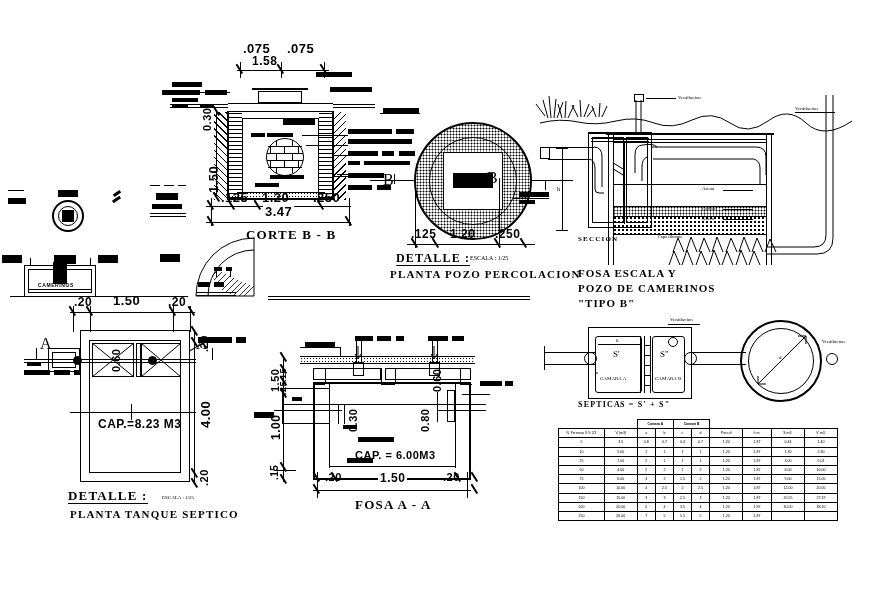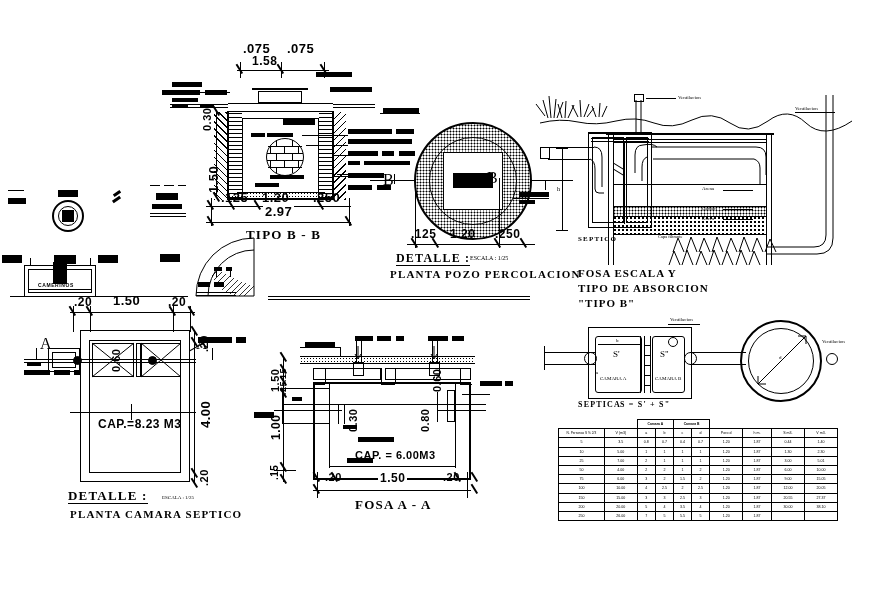--- a/index.html
+++ b/index.html
@@ -148,32 +148,32 @@
     <div class="ln h" style="left:334px;top:176px;width:14px;"></div>
 
     <div class="txt serif" style="left:383px;top:172px;font-size:16px;">B</div>
     <div class="ln h" style="left:337px;top:174px;width:44px;"></div>
     <div class="ln v" style="left:394px;top:174px;height:10px;"></div>
 
     <div class="txt dim" style="left:221px;top:191px;font-size:13px;">.125</div>
     <div class="txt dim" style="left:262px;top:191px;font-size:13px;">1.20</div>
     <div class="txt dim" style="left:313px;top:191px;font-size:13px;">.250</div>
     <div class="ln h" style="left:206px;top:206px;width:145px;"></div>
-    <div class="txt dim" style="left:263px;top:205px;font-size:13px;background:#fff;padding:0 2px;">2.97</div>
+    <div class="txt dim" style="left:263px;top:205px;font-size:13px;background:#fff;padding:0 2px;">3.47</div>
     <div class="ln h" style="left:206px;top:222px;width:145px;"></div>
     <div class="tick" style="left:205px;top:204px;"></div>
     <div class="tick" style="left:226px;top:204px;"></div>
     <div class="tick" style="left:252px;top:204px;"></div>
     <div class="tick" style="left:315px;top:204px;"></div>
     <div class="tick" style="left:205px;top:220px;"></div>
     <div class="tick" style="left:343px;top:220px;"></div>
     <div class="ln v" style="left:211px;top:198px;height:28px;"></div>
     <div class="ln v" style="left:349px;top:198px;height:28px;"></div>
 
-    <div class="txt ttl serif" style="left:246px;top:228px;font-size:13px;">TIPO B - B</div>
+    <div class="txt ttl serif" style="left:246px;top:228px;font-size:13px;">CORTE B - B</div>
   </div>
 
   <div>
     <div class="circ2 dotsdense" style="left:414px;top:122px;width:118px;height:118px;"></div>
     <div class="circ" style="left:429px;top:137px;width:88px;height:88px;"></div>
     <div class="box" style="left:443px;top:152px;width:60px;height:58px;background:#fff;"></div>
     <div class="dotsfine" style="left:444px;top:153px;width:58px;height:56px;"></div>
     <div class="blackbar" style="left:453px;top:173px;width:40px;height:15px;"></div>
 
     <div class="ln h" style="left:370px;top:180px;width:45px;"></div>
@@ -278,29 +278,29 @@
     <div class="txt serif" style="left:702px;top:206px;font-size:5px;">Carbon</div>
     <div class="txt serif" style="left:702px;top:216px;font-size:5px;">Grava</div>
     <div class="ln h" style="left:723px;top:190px;width:30px;"></div>
     <div class="ln h" style="left:723px;top:209px;width:30px;"></div>
     <div class="ln h" style="left:723px;top:219px;width:30px;"></div>
     <div class="txt serif" style="left:658px;top:235px;font-size:4.5px;">Capa filtrante</div>
 
     <div class="txt serif" style="left:795px;top:106px;font-size:5px;">Ventilacion</div>
     <div class="ln h" style="left:795px;top:112px;width:40px;"></div>
 
-    <div class="txt serif ttl" style="left:578px;top:236px;font-size:7px;">SEPTICO</div>
+    <div class="txt serif ttl" style="left:578px;top:236px;font-size:7px;">SECCION</div>
 
     <div class="ln v" style="left:562px;top:148px;height:82px;"></div>
     <div class="ln h" style="left:556px;top:148px;width:12px;"></div>
     <div class="ln h" style="left:556px;top:230px;width:12px;"></div>
     <div class="txt serif" style="left:557px;top:186px;font-size:6px;">h</div>
 
     <div class="txt serif ttl" style="left:578px;top:268px;font-size:11px;letter-spacing:1px;">FOSA ESCALA Y</div>
-    <div class="txt serif ttl" style="left:578px;top:283px;font-size:11px;letter-spacing:1px;">TIPO DE ABSORCION</div>
+    <div class="txt serif ttl" style="left:578px;top:283px;font-size:11px;letter-spacing:1px;">POZO DE CAMERINOS</div>
     <div class="txt serif ttl" style="left:578px;top:298px;font-size:11px;letter-spacing:1px;">"TIPO B"</div>
   </div>
 
   <div>
     <div class="box" style="left:588px;top:327px;width:104px;height:72px;"></div>
     <div class="box" style="left:595px;top:336px;width:47px;height:57px;border-radius:3px;"></div>
     <div class="box" style="left:652px;top:336px;width:33px;height:57px;border-radius:3px;"></div>
 
     <div class="ln v" style="left:644px;top:336px;height:57px;"></div>
     <div class="ln v" style="left:650px;top:336px;height:57px;"></div>
@@ -471,21 +471,21 @@
     <div class="txt dim rot90" style="left:199px;top:428px;font-size:13px;">4.00</div>
     <div class="txt dim rot90" style="left:199px;top:486px;font-size:11px;">.20</div>
     <div class="ln v" style="left:194px;top:330px;height:154px;"></div>
     <div class="tick" style="left:189px;top:330px;"></div>
     <div class="tick" style="left:189px;top:341px;"></div>
     <div class="tick" style="left:189px;top:472px;"></div>
     <div class="tick" style="left:189px;top:482px;"></div>
 
     <div class="txt ttl serif uline" style="left:68px;top:489px;font-size:13px;">DETALLE :</div>
     <div class="txt serif" style="left:162px;top:495px;font-size:5px;">ESCALA :   1/25</div>
-    <div class="txt ttl serif" style="left:70px;top:509px;font-size:11px;">PLANTA CAMARA SEPTICO</div>
+    <div class="txt ttl serif" style="left:70px;top:509px;font-size:11px;">PLANTA TANQUE SEPTICO</div>
   </div>
 
   <div>
 
     <div class="dots" style="left:300px;top:357px;width:175px;height:5px;"></div>
     <div class="ln h" style="left:300px;top:356px;width:175px;"></div>
     <div class="ln h" style="left:300px;top:363px;width:175px;"></div>
 
     <div class="blackbar" style="left:355px;top:336px;width:18px;height:5px;"></div>
     <div class="blackbar" style="left:377px;top:336px;width:14px;height:5px;"></div>

